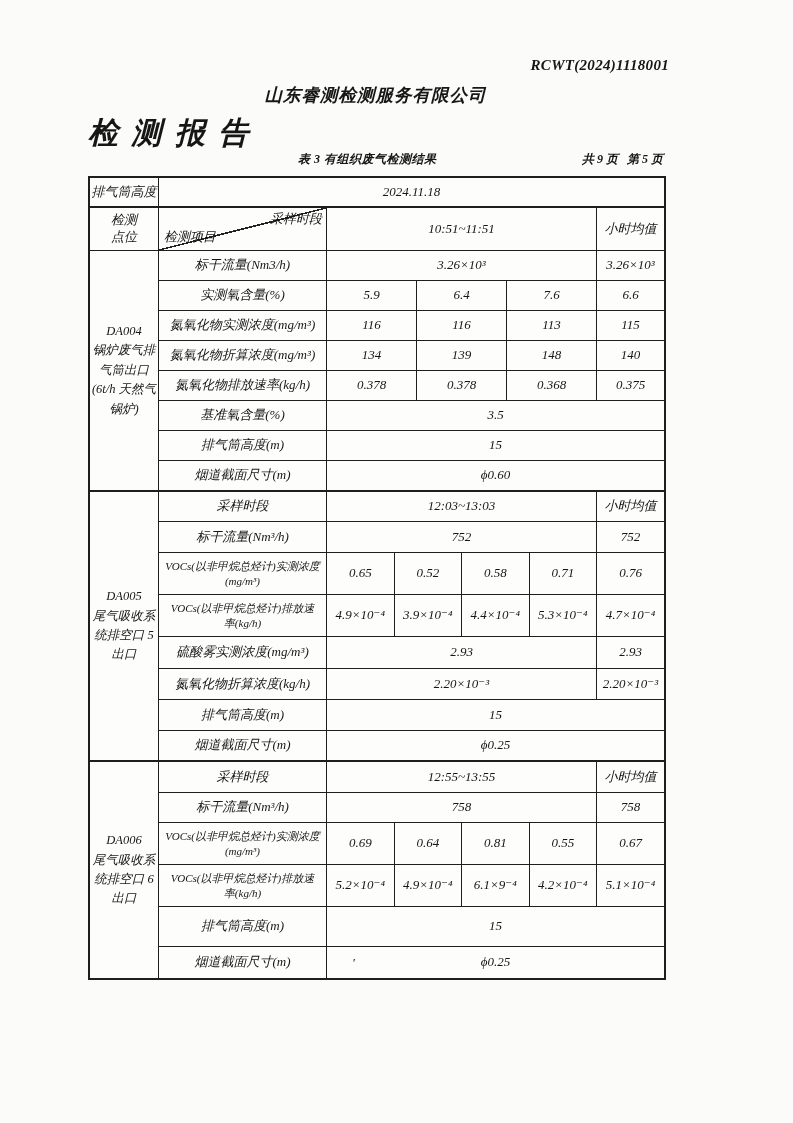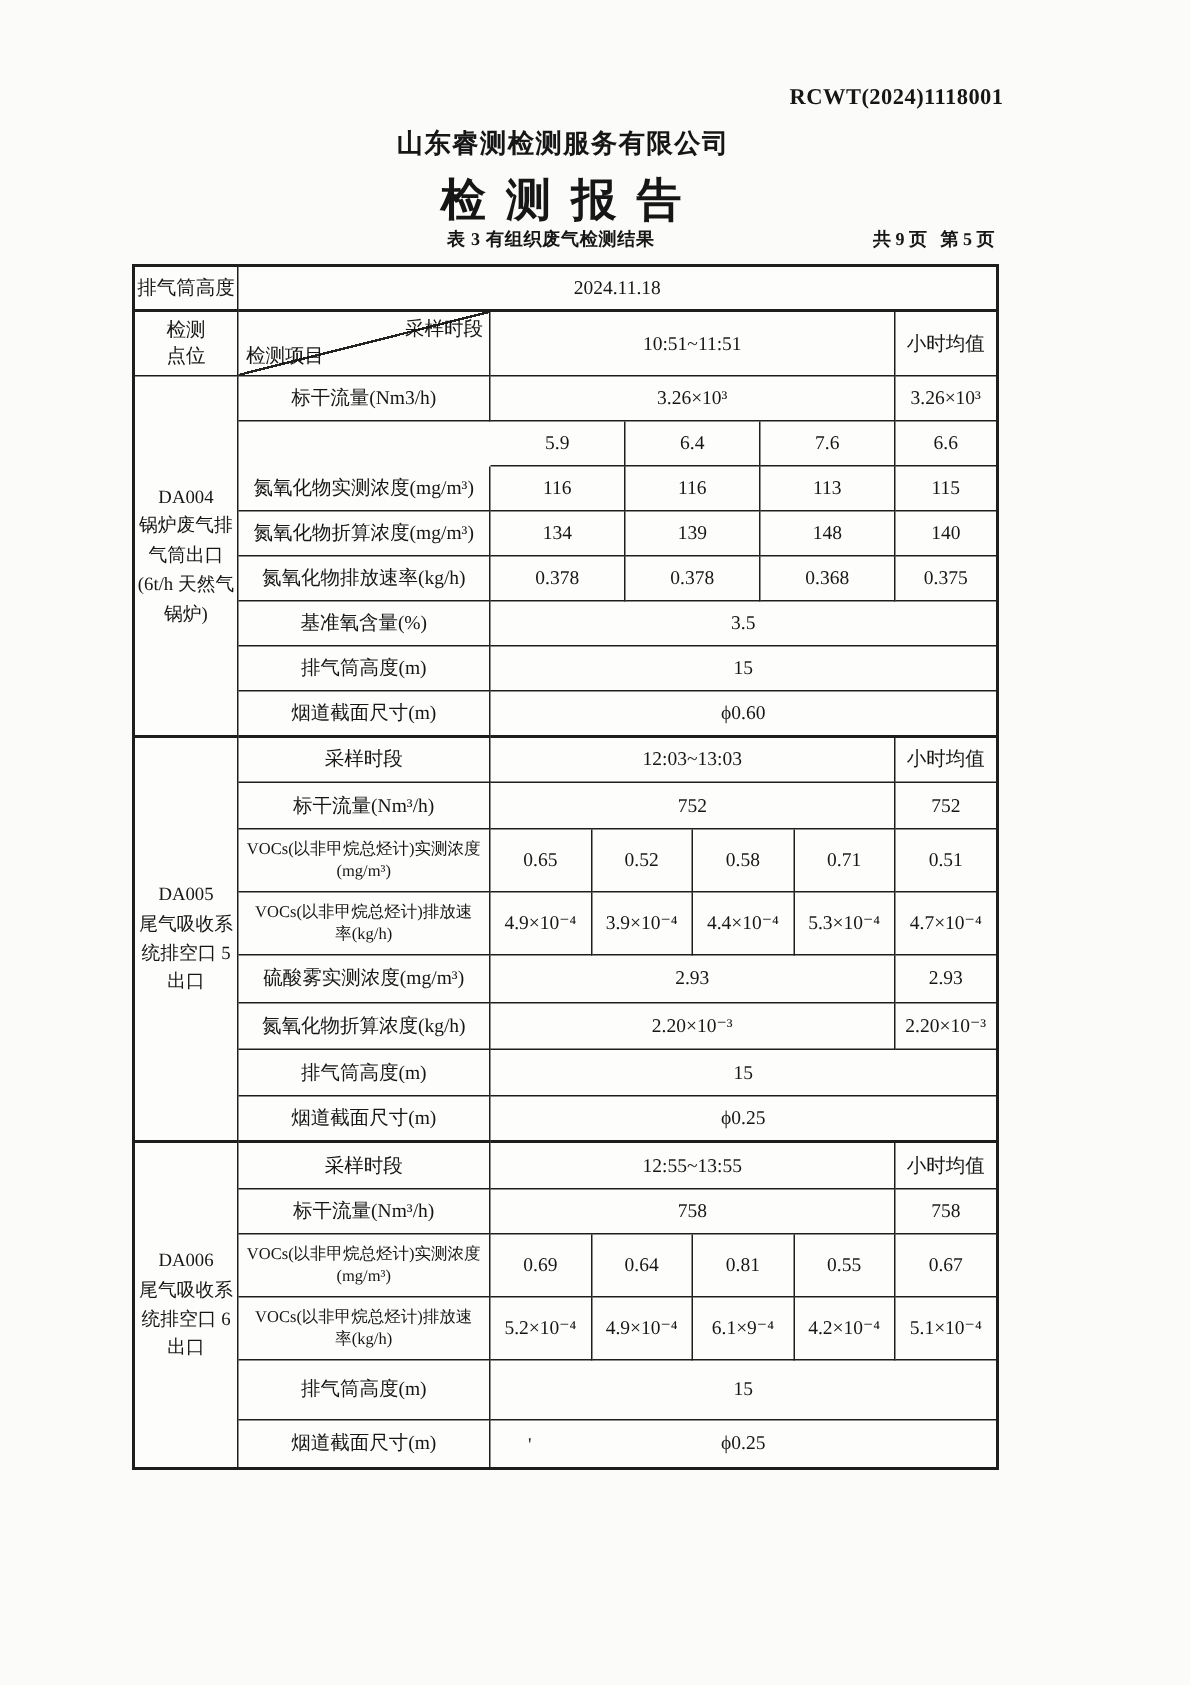--- a/index.html
+++ b/index.html
@@ -1,20 +1,20 @@
 <!DOCTYPE html>
 <html><head>
 <meta charset="utf-8">
 <style>
   html,body{margin:0;padding:0;background:#e8e8e8;}
   .page{position:relative;width:793px;height:1123px;margin:0 auto;background:#fbfbf9;
-        font-family:"Liberation Serif","DejaVu Serif",serif;color:#161616;overflow:hidden;}
+        font-family:"Liberation Serif","DejaVu Serif",serif;color:#161616;overflow:hidden;font-style:italic;}
   .hdr-no{position:absolute;top:57px;right:124px;font-size:15px;font-weight:600;letter-spacing:.3px;}
   .hdr-co{position:absolute;top:83px;left:88px;width:575px;text-align:center;font-size:17.5px;font-weight:700;letter-spacing:1px;}
-  .hdr-title{position:absolute;top:113px;left:88px;width:575px;text-align:center;font-size:30px;font-weight:700;letter-spacing:3px;}
+  .hdr-title{position:absolute;top:113px;left:88px;width:575px;text-align:left;font-size:30px;font-weight:700;letter-spacing:3px;}
   .cap{position:absolute;top:151px;left:298px;font-size:12px;font-weight:700;letter-spacing:.5px;}
   .pag{position:absolute;top:151px;right:130px;font-size:12px;font-weight:700;white-space:pre;}
   .tbl{position:absolute;left:88px;top:176px;display:grid;
        grid-template-columns:69px 168px repeat(12,22.5px) 67px;
        grid-template-rows:30px 43px 30px 30px 30px 30px 30px 30px 30px 31px 30px 31px 42px 42px 32px 31px 31px 31px 31px 30px 42px 42px 40px 31px;
        border:2px solid #1e1e1e;background:#fdfdfc;}
   .c{border-right:1px solid #1e1e1e;border-bottom:1px solid #1e1e1e;
      display:flex;align-items:center;justify-content:center;text-align:center;
      font-size:13px;line-height:1.3;overflow:hidden;padding:0 1px;box-sizing:border-box;}
   .nr{border-right:none}
@@ -57,20 +57,21 @@
     <div class="c pt pre tb" style="grid-area:3/1/11/2">DA004
 锅炉废气排
 气筒出口
 (6t/h 天然气
 锅炉)</div>
 
     <div class="c" style="grid-area:3/2/4/3">标干流量(Nm3/h)</div>
     <div class="c" style="grid-area:3/3/4/15">3.26×10³</div>
     <div class="c nr" style="grid-area:3/15/4/16">3.26×10³</div>
 
+    <div class="c" style="grid-area:4/2/5/3">实测氧含量(%)</div>
     <div class="c" style="grid-area:4/3/5/7">5.9</div>
     <div class="c" style="grid-area:4/7/5/11">6.4</div>
     <div class="c" style="grid-area:4/11/5/15">7.6</div>
     <div class="c nr" style="grid-area:4/15/5/16">6.6</div>
 
     <div class="c" style="grid-area:5/2/6/3">氮氧化物实测浓度(mg/m³)</div>
     <div class="c" style="grid-area:5/3/6/7">116</div>
     <div class="c" style="grid-area:5/7/6/11">116</div>
     <div class="c" style="grid-area:5/11/6/15">113</div>
     <div class="c nr" style="grid-area:5/15/6/16">115</div>
@@ -108,21 +109,21 @@
     <div class="c" style="grid-area:12/2/13/3">标干流量(Nm³/h)</div>
     <div class="c" style="grid-area:12/3/13/15">752</div>
     <div class="c nr" style="grid-area:12/15/13/16">752</div>
 
     <div class="c sm pre" style="grid-area:13/2/14/3">VOCs(以非甲烷总烃计)实测浓度
 (mg/m³)</div>
     <div class="c" style="grid-area:13/3/14/6">0.65</div>
     <div class="c" style="grid-area:13/6/14/9">0.52</div>
     <div class="c" style="grid-area:13/9/14/12">0.58</div>
     <div class="c" style="grid-area:13/12/14/15">0.71</div>
-    <div class="c nr" style="grid-area:13/15/14/16">0.51</div>
+    <div class="c nr" style="grid-area:13/15/14/16">0.76</div>
 
     <div class="c sm pre" style="grid-area:14/2/15/3">VOCs(以非甲烷总烃计)排放速
 率(kg/h)</div>
     <div class="c" style="grid-area:14/3/15/6">4.9×10⁻⁴</div>
     <div class="c" style="grid-area:14/6/15/9">3.9×10⁻⁴</div>
     <div class="c" style="grid-area:14/9/15/12">4.4×10⁻⁴</div>
     <div class="c" style="grid-area:14/12/15/15">5.3×10⁻⁴</div>
     <div class="c nr" style="grid-area:14/15/15/16">4.7×10⁻⁴</div>
 
     <div class="c" style="grid-area:15/2/16/3">硫酸雾实测浓度(mg/m³)</div>

